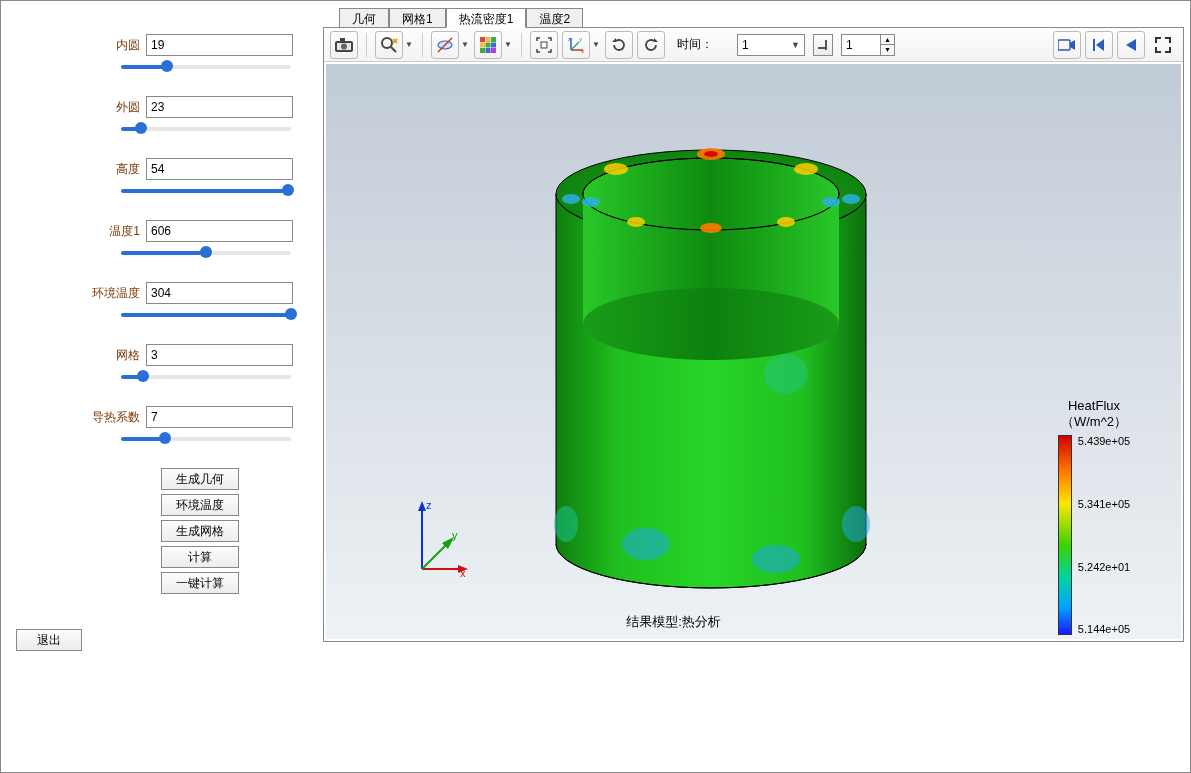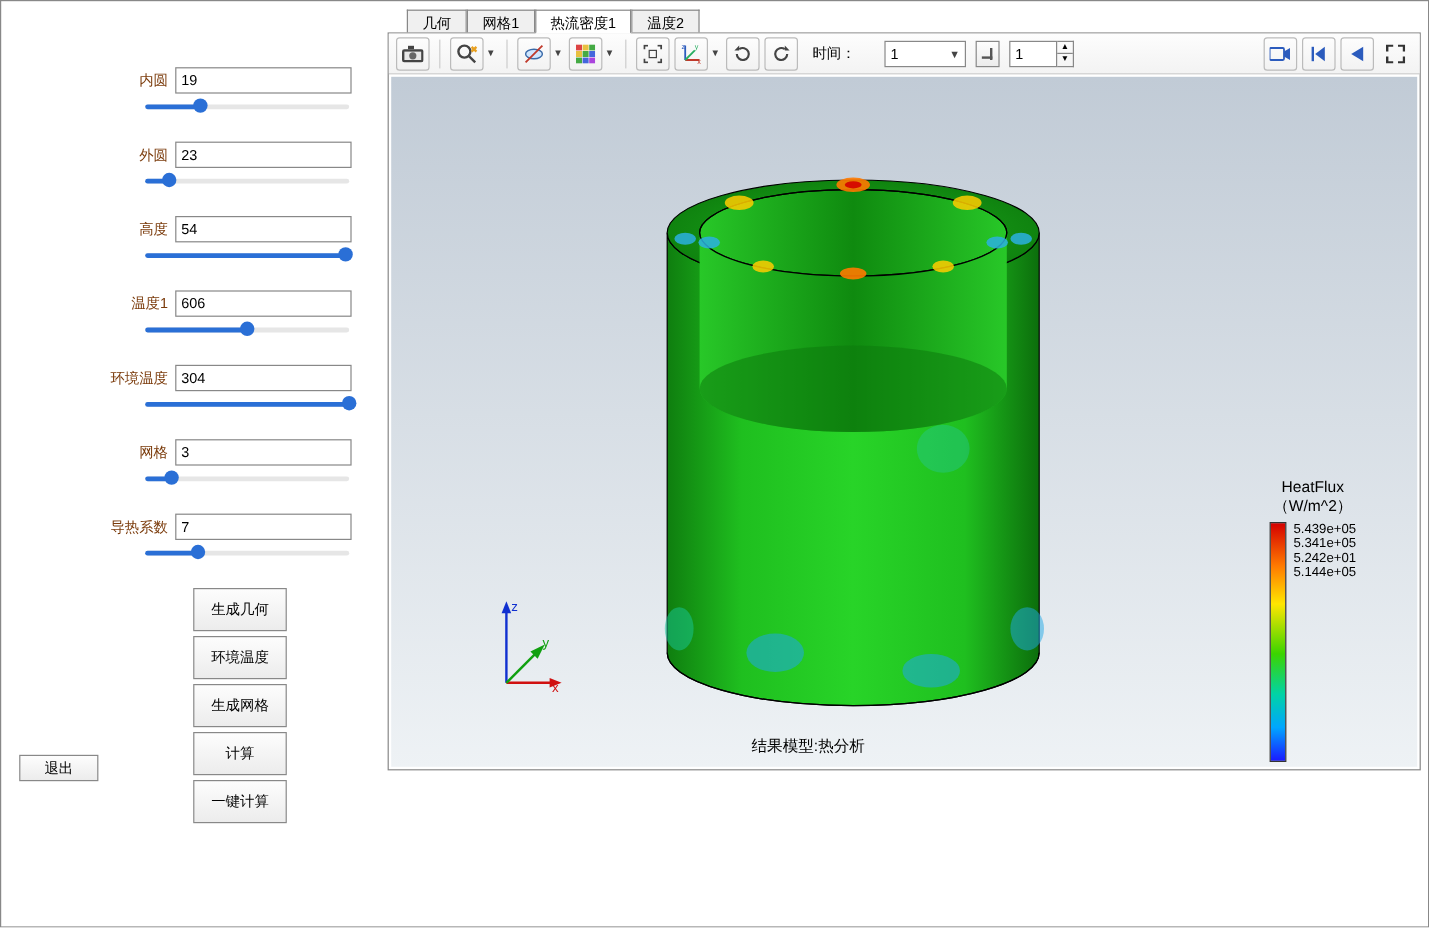--- a/index.html
+++ b/index.html
@@ -16,21 +16,21 @@
     border: 1px solid #888;
     position: relative;
     background: #fff;
   }
   .left-panel {
     position: absolute;
     left: 0;
     top: 0;
     width: 320px;
     height: 100%;
-    padding: 55px 10px 10px 10px;
+    padding: 33px 10px 10px 10px;
   }
   .param-row {
     display: flex;
     align-items: center;
     margin-bottom: 4px;
     padding-left: 75px;
   }
   .param-label {
     width: 60px;
     text-align: right;
@@ -80,21 +80,21 @@
   }
   .button-col {
     margin-top: 6px;
     padding-left: 150px;
     display: flex;
     flex-direction: column;
     gap: 4px;
   }
   .button-col button {
     width: 78px;
-    height: 36px;
+    height: 22px;
     border: 1px solid #888;
     background: linear-gradient(#fdfdfd,#ececec);
     font-size: 12px;
     cursor: pointer;
   }
   .exit-btn {
     position: absolute;
     left: 15px;
     top: 628px;
     width: 66px;
@@ -263,20 +263,21 @@
       #ffe600 34%,
       #3bd400 55%,
       #00d3a6 72%,
       #00a6ff 86%,
       #1a1aff 100%);
     border: 1px solid #333;
   }
   .legend-ticks {
     display:flex;
     flex-direction:column;
+    justify-content:space-between;
     margin-left:6px;
     font-size:11px;
     text-align:left;
   }
   .axes {
     position:absolute;
     left: 86px;
     bottom: 60px;
     width: 60px;
     height: 80px;

